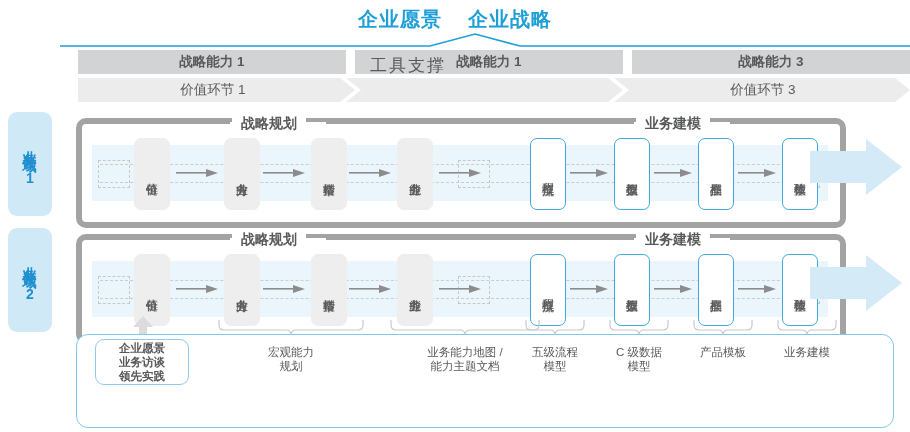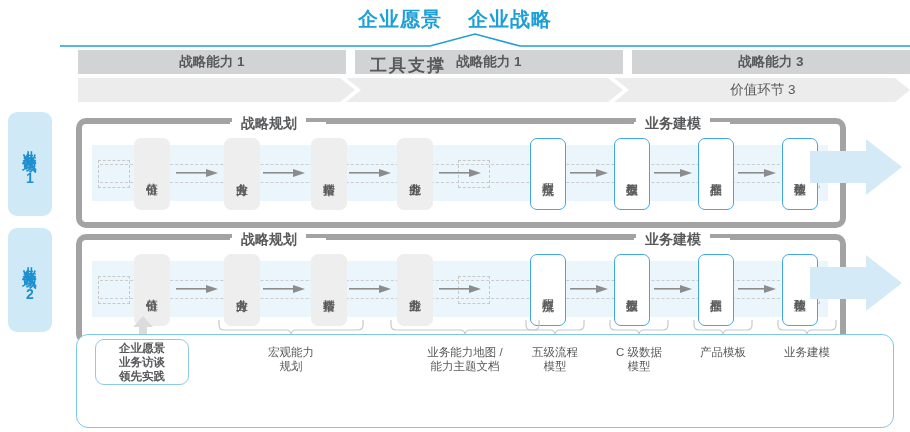--- a/index.html
+++ b/index.html
@@ -82,21 +82,21 @@
   
   .rail{position:absolute;height:0;border-top:1px dashed #cccccc;}
 
   
   .tool-box{
     position:absolute;left:76px;top:334px;width:816px;height:92px;
     border:1px solid #7fc8e8;border-radius:12px;background:#ffffff;
   }
   .tool-title{
     position:absolute;left:0;top:54px;width:816px;text-align:center;
-    font-size:17px;font-weight:bold;color:#58595b;letter-spacing:2px;
+    font-size:17px;font-weight:normal;color:#58595b;letter-spacing:2px;
   }
   .tool-pill{
     position:absolute;left:95px;top:339px;width:92px;height:44px;
     border:1px solid #8ecbe8;border-radius:9px;background:#ffffff;
     display:flex;align-items:center;justify-content:center;text-align:center;
     font-size:11.5px;font-weight:bold;line-height:14px;color:#58595b;
   }
   .tool-lbl{
     position:absolute;top:345px;text-align:center;font-size:11.5px;line-height:14px;color:#58595b;
   }
@@ -133,20 +133,21 @@
       <span>战略能力 3</span>
     </div>
   </div>
 
   <div class="stage-bar">
     <svg width="832" height="24" viewBox="0 0 832 24">
       <path d="M0,0 L262,0 L277,12 L262,24 L0,24 Z" fill="#ececec"></path>
       <path d="M268,0 L530,0 L545,12 L530,24 L268,24 L283,12 Z" fill="#ececec"></path>
       <path d="M536,0 L817,0 L832,12 L817,24 L536,24 L551,12 Z" fill="#ececec"></path>
     </svg>
+    <div class="stage-lbl" style="left:0;width:270px">价值环节 1</div>
     <div class="stage-lbl" style="left:545px;width:280px">价值环节 3</div>
   </div>
 
   <div class="domain-tab" style="top:112px;height:104px">
     <span>业务领域 1</span>
   </div>
   <div class="domain-tab" style="top:228px;height:104px">
     <span>业务领域 2</span>
   </div>
 

